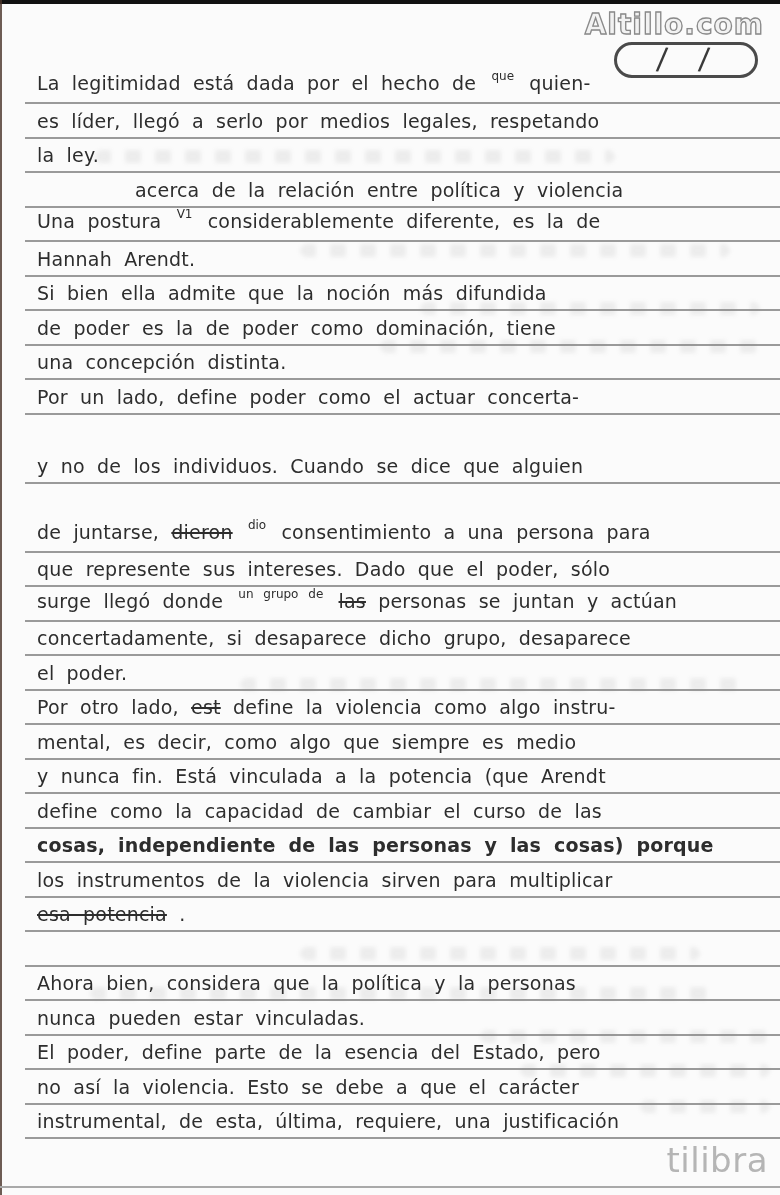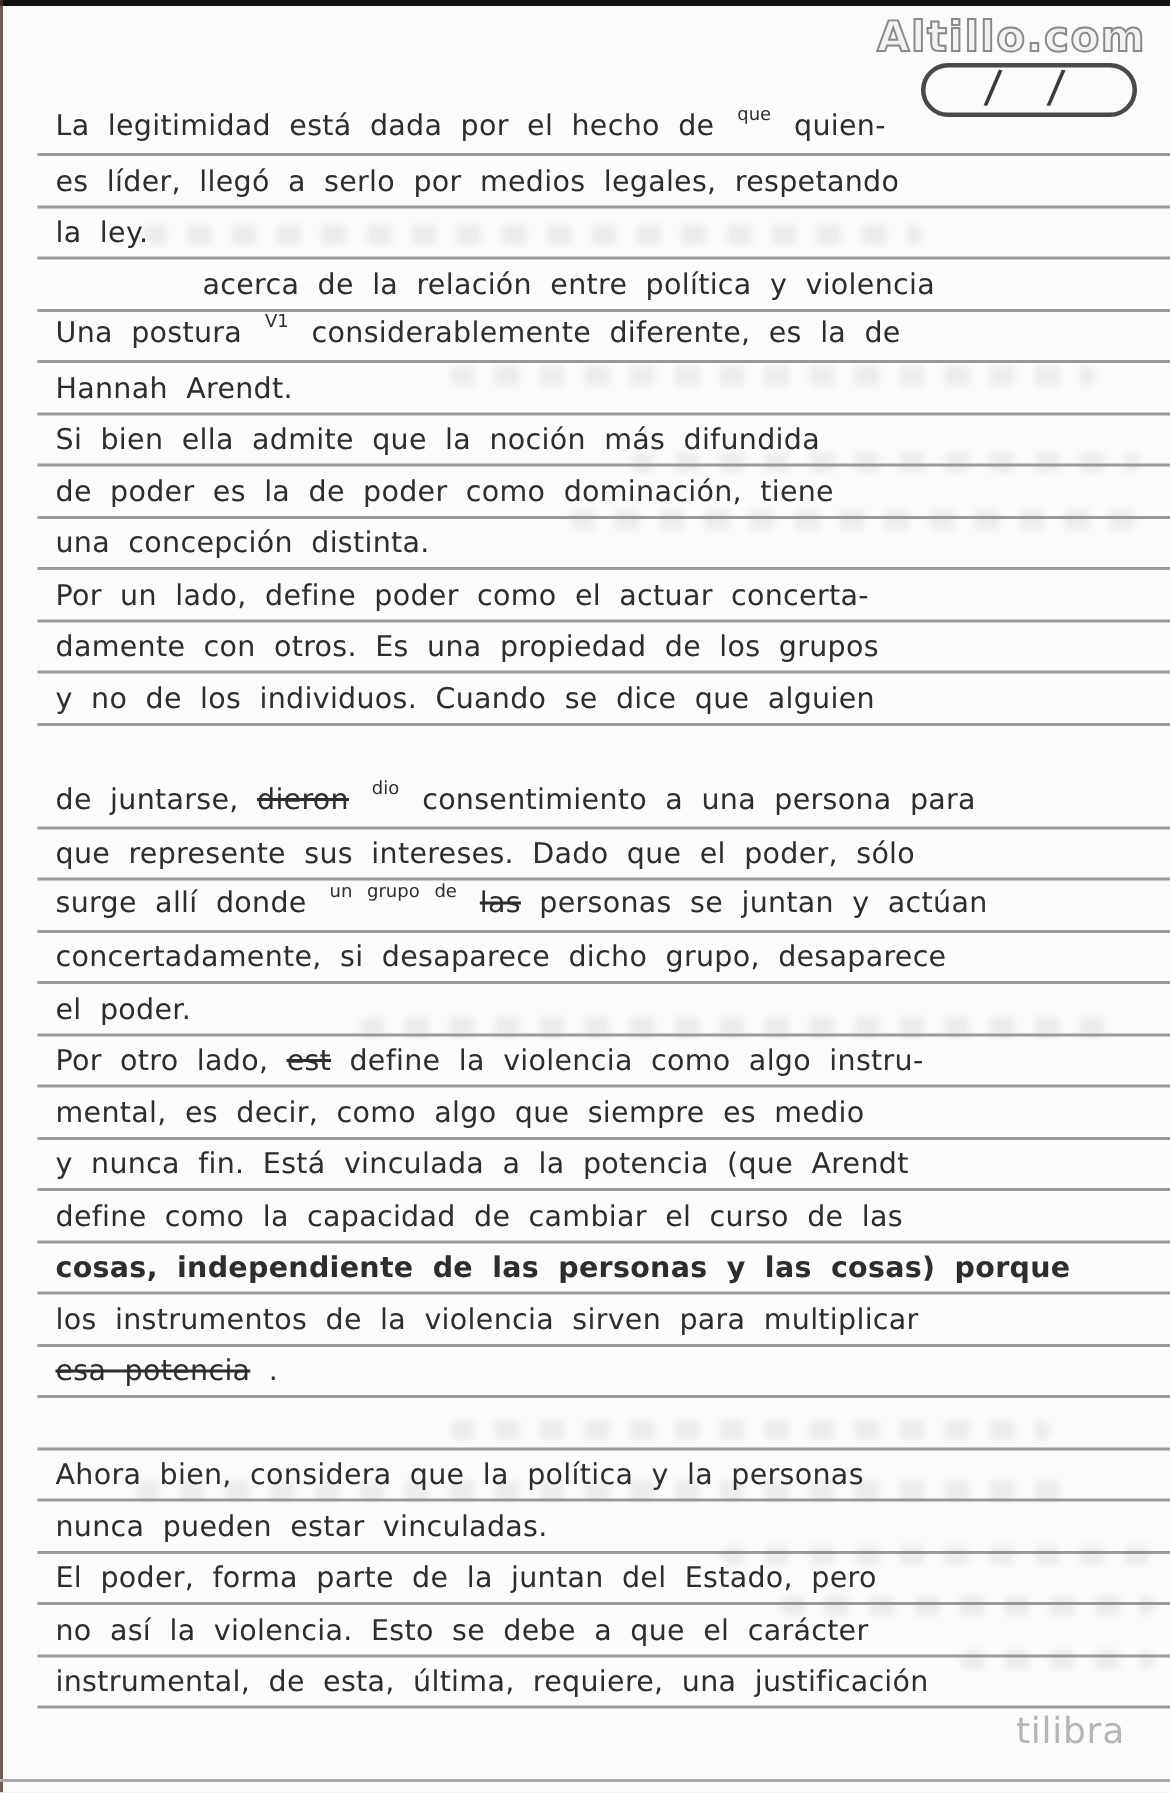--- a/index.html
+++ b/index.html
@@ -49,22 +49,22 @@
   .seg-strike{text-decoration:line-through;text-decoration-thickness:2px;}
 
   
   .ghost{
     position:absolute;height:13px;border-radius:7px;
     background:repeating-linear-gradient(90deg,rgba(135,135,135,.35) 0 16px,transparent 16px 30px);
     filter:blur(2px);opacity:.35;pointer-events:none;
   }
 
   .watermark{
-    position:absolute;top:1140px;right:30px;
-    font-size:24px;color:#b5b5b5;letter-spacing:.5px;
+    position:absolute;top:1140px;right:12px;
+    font-size:34px;color:#b5b5b5;letter-spacing:.5px;
     font-family:"DejaVu Sans",sans-serif;filter:blur(.4px);
   }
 </style>
 </head>
 <body>
 
 <div class="page">
 
   <div class="edge-top"></div>
   <div class="edge-left"></div>
@@ -112,34 +112,31 @@
       </div>
       <div class="row" style="top: 310.5px;">
         <span class="txt"><span>de poder es la de poder como dominación, tiene</span> </span>
       </div>
       <div class="row" style="top: 345px;">
         <span class="txt"><span>una concepción distinta.</span> </span>
       </div>
       <div class="row" style="top: 379.5px;">
         <span class="txt"><span>Por un lado, define poder como el actuar concerta-</span> </span>
       </div>
-      <div class="row" style="top: 414px;">
-        <span class="txt"><span>damente con otros. Es una propiedad de los grupos</span> </span>
-      </div>
       <div class="row" style="top: 448.5px;">
         <span class="txt"><span>y no de los individuos. Cuando se dice que alguien</span> </span>
       </div>
       <div class="row" style="top: 517.5px;">
         <span class="txt"><span>de juntarse,</span> <span class="seg-strike">dieron</span> <span class="seg-sup">dio</span> <span>consentimiento a una persona para</span> </span>
       </div>
       <div class="row" style="top: 552px;">
         <span class="txt"><span>que represente sus intereses. Dado que el poder, sólo</span> </span>
       </div>
       <div class="row" style="top: 586.5px;">
-        <span class="txt"><span>surge allí donde</span> <span class="seg-sup">un grupo de</span> <span class="seg-strike">las</span> <span>personas se juntan y actúan</span> </span>
+        <span class="txt"><span>surge llegó donde</span> <span class="seg-sup">un grupo de</span> <span class="seg-strike">las</span> <span>personas se juntan y actúan</span> </span>
       </div>
       <div class="row" style="top: 621px;">
         <span class="txt"><span>concertadamente, si desaparece dicho grupo, desaparece</span> </span>
       </div>
       <div class="row" style="top: 655.5px;">
         <span class="txt"><span>el poder.</span> </span>
       </div>
       <div class="row" style="top: 690px;">
         <span class="txt"><span>Por otro lado,</span> <span class="seg-strike">est</span> <span>define la violencia como algo instru-</span> </span>
       </div>
@@ -164,21 +161,21 @@
       <div class="row" style="top: 931.5px;">
         <span class="txt"></span>
       </div>
       <div class="row" style="top: 966px;">
         <span class="txt"><span>Ahora bien, considera que la política y la personas</span> </span>
       </div>
       <div class="row" style="top: 1000.5px;">
         <span class="txt"><span>nunca pueden estar vinculadas.</span> </span>
       </div>
       <div class="row" style="top: 1035px;">
-        <span class="txt"><span>El poder, forma parte de la juntan del Estado, pero</span> </span>
+        <span class="txt"><span>El poder, define parte de la esencia del Estado, pero</span> </span>
       </div>
       <div class="row" style="top: 1069.5px;">
         <span class="txt"><span>no así la violencia. Esto se debe a que el carácter</span> </span>
       </div>
       <div class="row" style="top: 1104px;">
         <span class="txt"><span>instrumental, de esta, última, requiere, una justificación</span> </span>
       </div>
     </div>
 
   <div class="watermark">tilibra</div>

